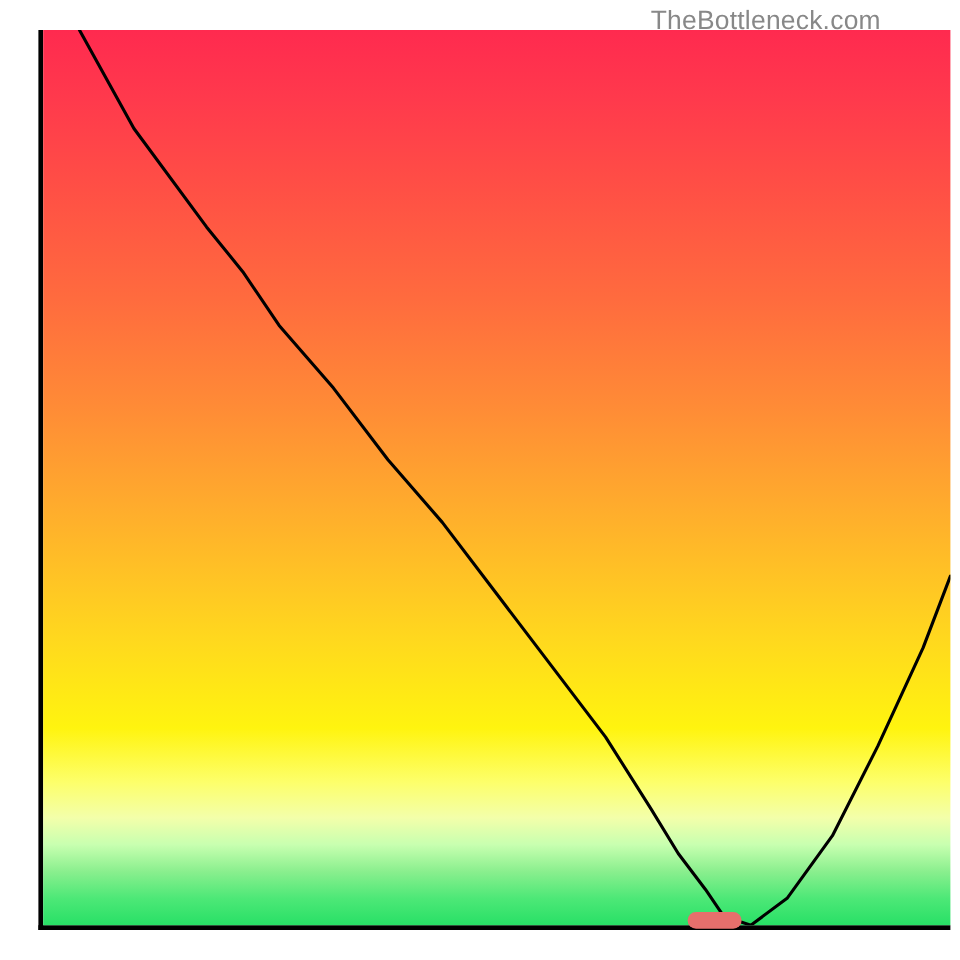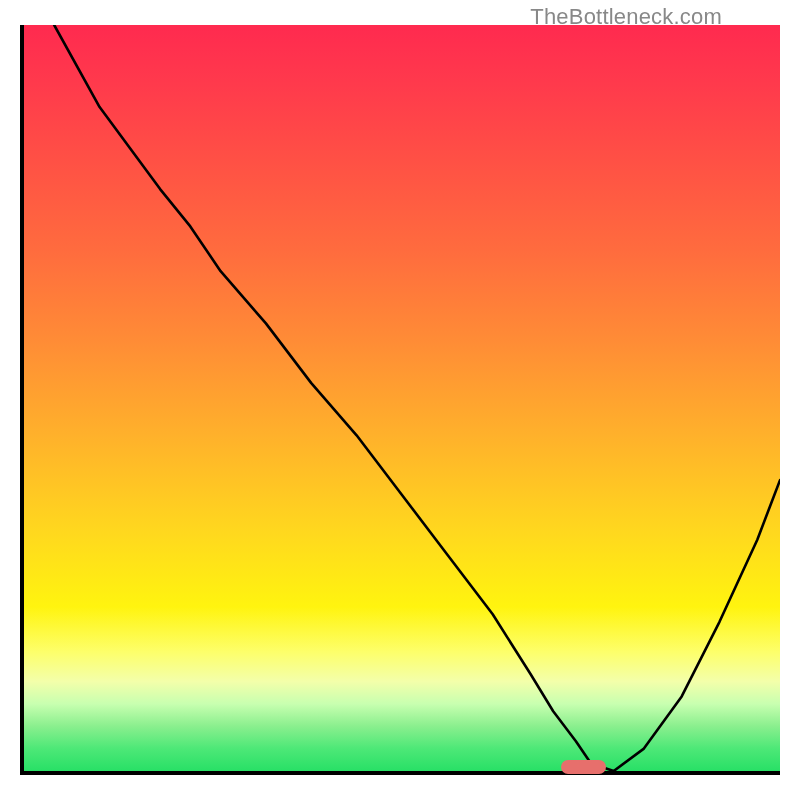--- a/index.html
+++ b/index.html
@@ -7,20 +7,21 @@
     padding: 0;
     width: 800px;
     height: 800px;
     background: #ffffff;
     overflow: hidden;
   }
   .chart-container {
     position: relative;
     width: 732px;
     height: 800px;
+    margin-left: 12px;
   }
   .plot-area {
     position: absolute;
     left: 20px;
     top: 25px;
     width: 760px;
     height: 750px;
     border-left: 4px solid #000;
     border-bottom: 4px solid #000;
     box-sizing: border-box;

